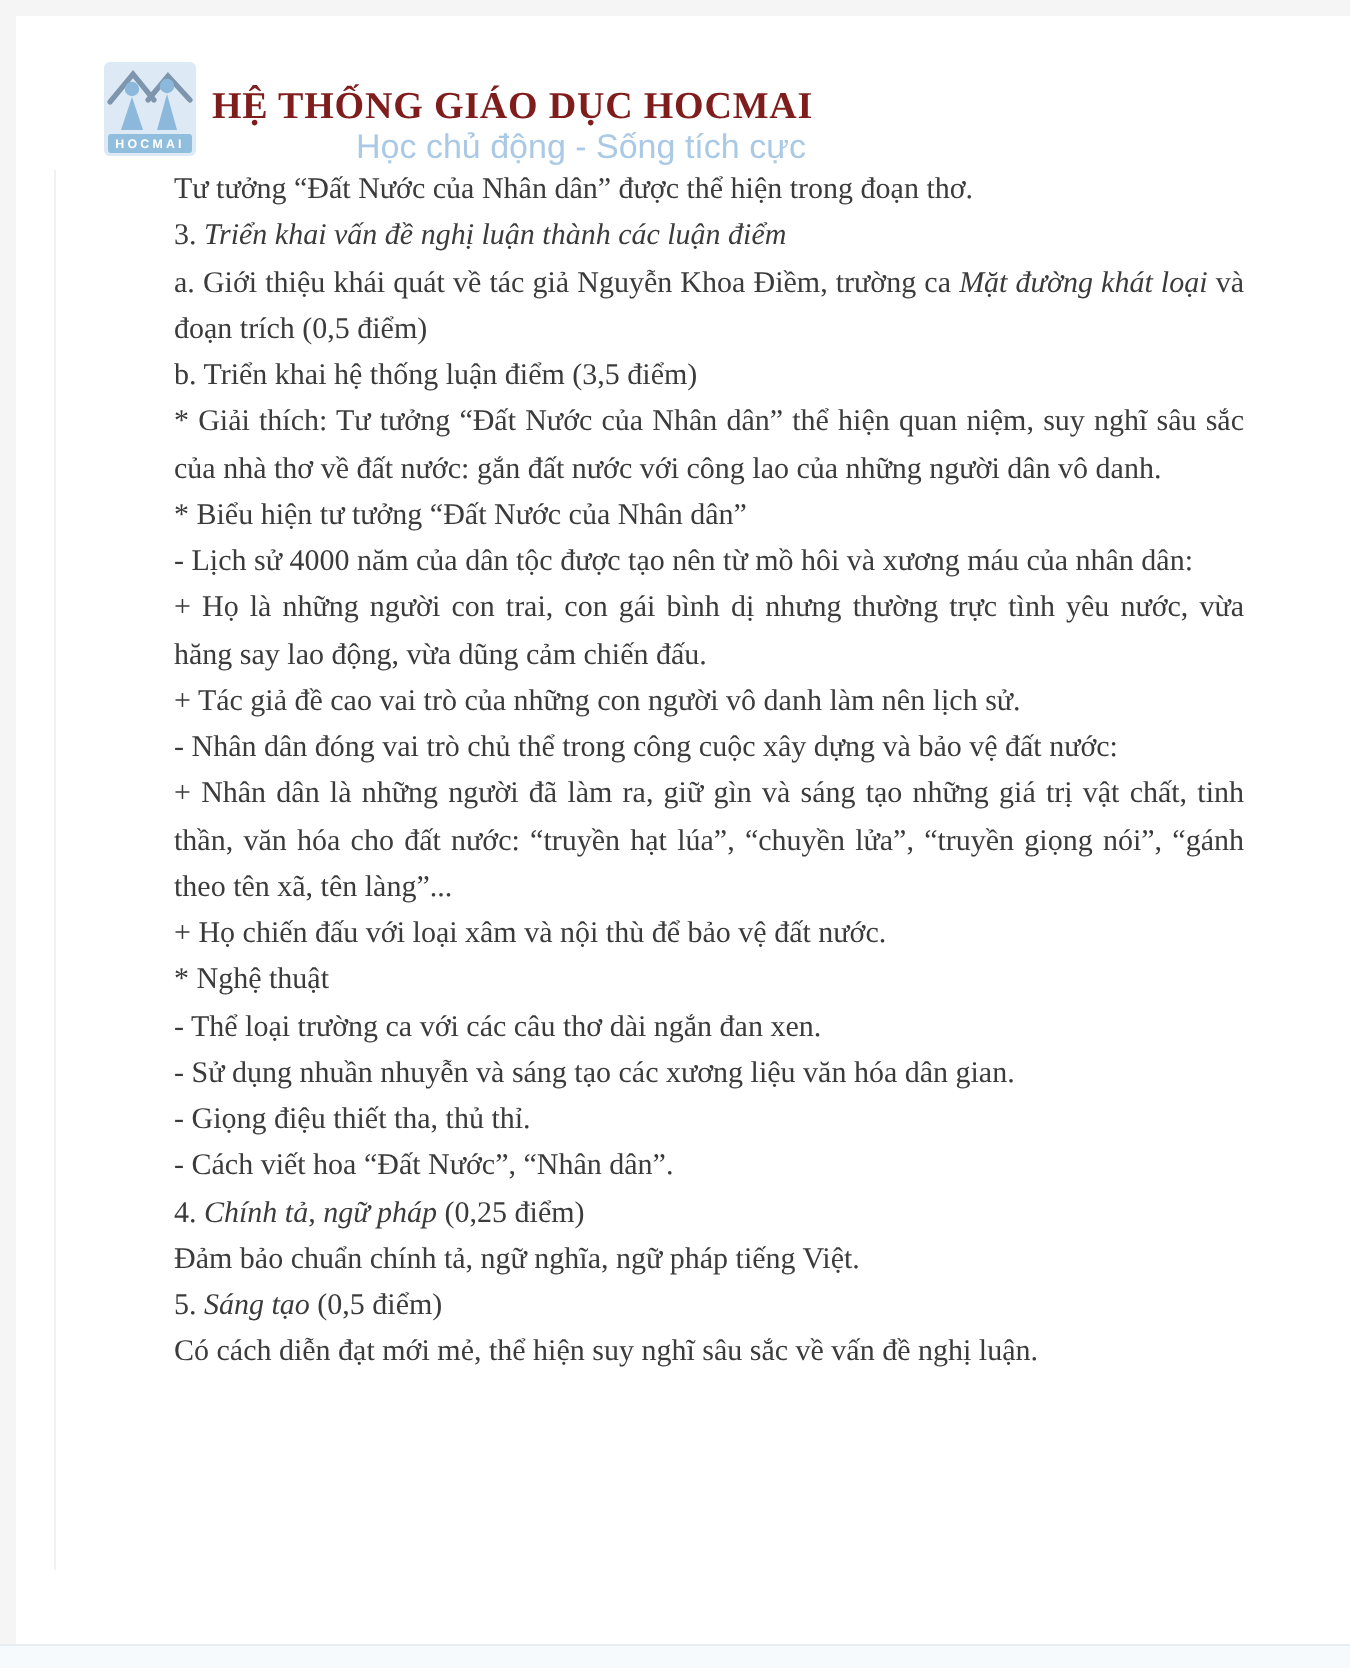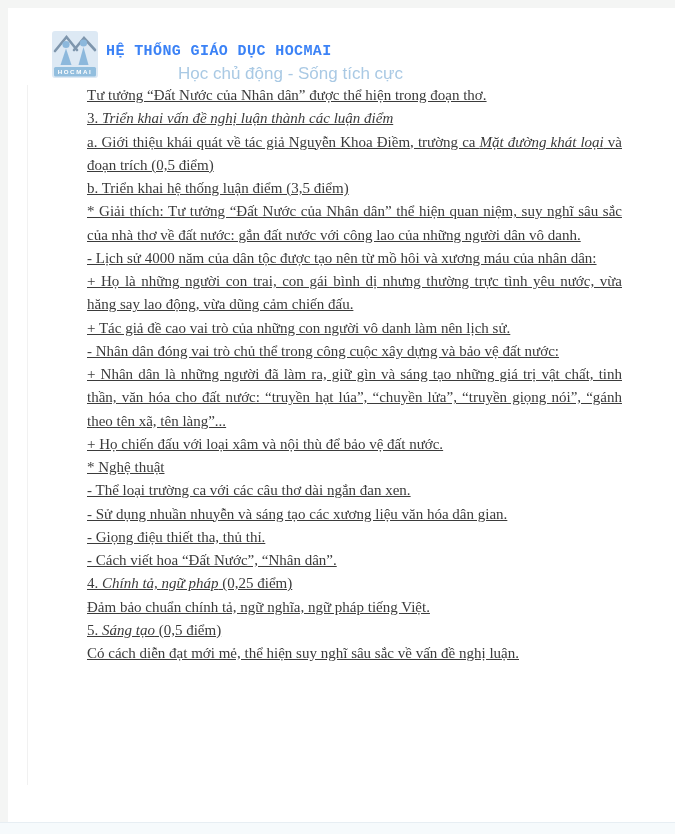--- a/index.html
+++ b/index.html
@@ -10,37 +10,37 @@
   
   .edge-top{position:absolute;left:0;top:0;width:675px;height:8px;background:#f4f5f4;}
   .edge-left{position:absolute;left:0;top:0;width:8px;height:826px;background:#f4f5f4;}
   .scan-line{position:absolute;left:27px;top:85px;width:1px;height:700px;background:rgba(0,0,0,0.055);}
   .page-bottom{position:absolute;left:0;top:822px;width:675px;height:12px;background:#f6fafc;border-top:1px solid #e7eef3;}
 
   
   .logo-box{position:absolute;left:52px;top:31px;width:46px;height:47px;}
   .brand-title{
     position:absolute;left:106px;top:43px;
-    font-family:Liberation Mono, monospace;
-    font-weight:bold;font-size:15px;letter-spacing:0.4px;color:#3b82f6;
+    font-family:Liberation Serif, serif;
+    font-weight:bold;font-size:19px;letter-spacing:0.4px;color:#7f1d1d;
     white-space:nowrap;
   }
   .brand-tagline{
     position:absolute;left:178px;top:64px;
     font-family:"Liberation Sans","DejaVu Sans",sans-serif;
     font-size:17px;color:#a9c9e4;white-space:nowrap;
   }
 
   
   .content{
     position:absolute;left:87px;top:84px;width:535px;
     font-size:15px;line-height:23.25px;color:#3b3b3b;
     text-align:justify;
   }
-  .content p{margin:0;padding:0;text-decoration:underline;}
+  .content p{margin:0;padding:0;}
   .it{font-style:italic;}
 </style>
 </head>
 <body>
 
 <div class="edge-top"></div>
 <div class="edge-left"></div>
 <div class="scan-line"></div>
 <div class="page-bottom"></div>
 
@@ -63,20 +63,21 @@
 </div>
 <div class="brand-title">HỆ THỐNG GIÁO DỤC HOCMAI</div>
 <div class="brand-tagline">Học chủ động - Sống tích cực</div>
 
 <div class="content">
   <p><span>Tư tưởng “Đất Nước của Nhân dân” được thể hiện trong đoạn thơ.</span></p>
   <p><span>3. </span><span class="it">Triển khai vấn đề nghị luận thành các luận điểm</span></p>
   <p><span>a. Giới thiệu khái quát về tác giả Nguyễn Khoa Điềm, trường ca </span><span class="it">Mặt đường khát loại</span><span> và đoạn trích (0,5 điểm)</span></p>
   <p><span>b. Triển khai hệ thống luận điểm (3,5 điểm)</span></p>
   <p><span>* Giải thích: Tư tưởng “Đất Nước của Nhân dân” thể hiện quan niệm, suy nghĩ sâu sắc của nhà thơ về đất nước: gắn đất nước với công lao của những người dân vô danh.</span></p>
+  <p><span>* Biểu hiện tư tưởng “Đất Nước của Nhân dân”</span></p>
   <p><span>- Lịch sử 4000 năm của dân tộc được tạo nên từ mồ hôi và xương máu của nhân dân:</span></p>
   <p><span>+ Họ là những người con trai, con gái bình dị nhưng thường trực tình yêu nước, vừa hăng say lao động, vừa dũng cảm chiến đấu.</span></p>
   <p><span>+ Tác giả đề cao vai trò của những con người vô danh làm nên lịch sử.</span></p>
   <p><span>- Nhân dân đóng vai trò chủ thể trong công cuộc xây dựng và bảo vệ đất nước:</span></p>
   <p><span>+ Nhân dân là những người đã làm ra, giữ gìn và sáng tạo những giá trị vật chất, tinh thần, văn hóa cho đất nước: “truyền hạt lúa”, “chuyền lửa”, “truyền giọng nói”, “gánh theo tên xã, tên làng”...</span></p>
   <p><span>+ Họ chiến đấu với loại xâm và nội thù để bảo vệ đất nước.</span></p>
   <p><span>* Nghệ thuật</span></p>
   <p><span>- Thể loại trường ca với các câu thơ dài ngắn đan xen.</span></p>
   <p><span>- Sử dụng nhuần nhuyễn và sáng tạo các xương liệu văn hóa dân gian.</span></p>
   <p><span>- Giọng điệu thiết tha, thủ thỉ.</span></p>

